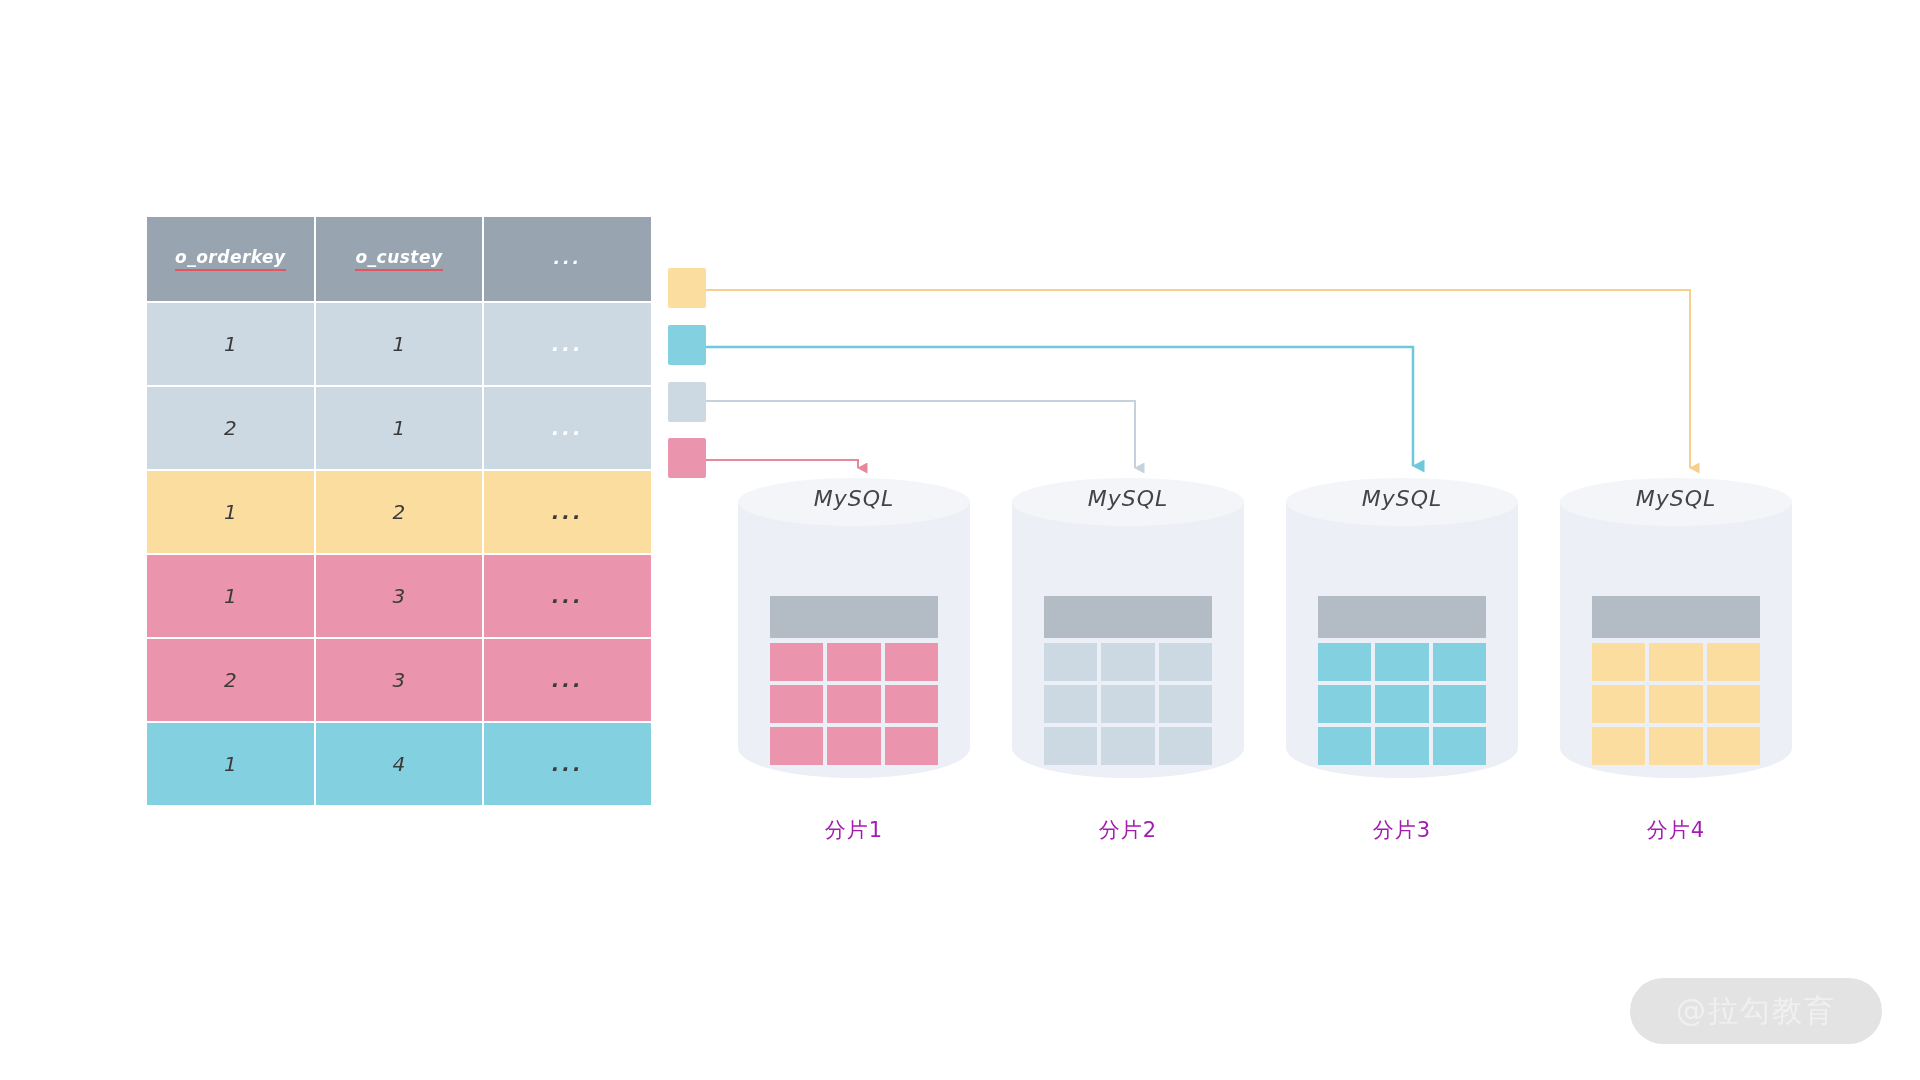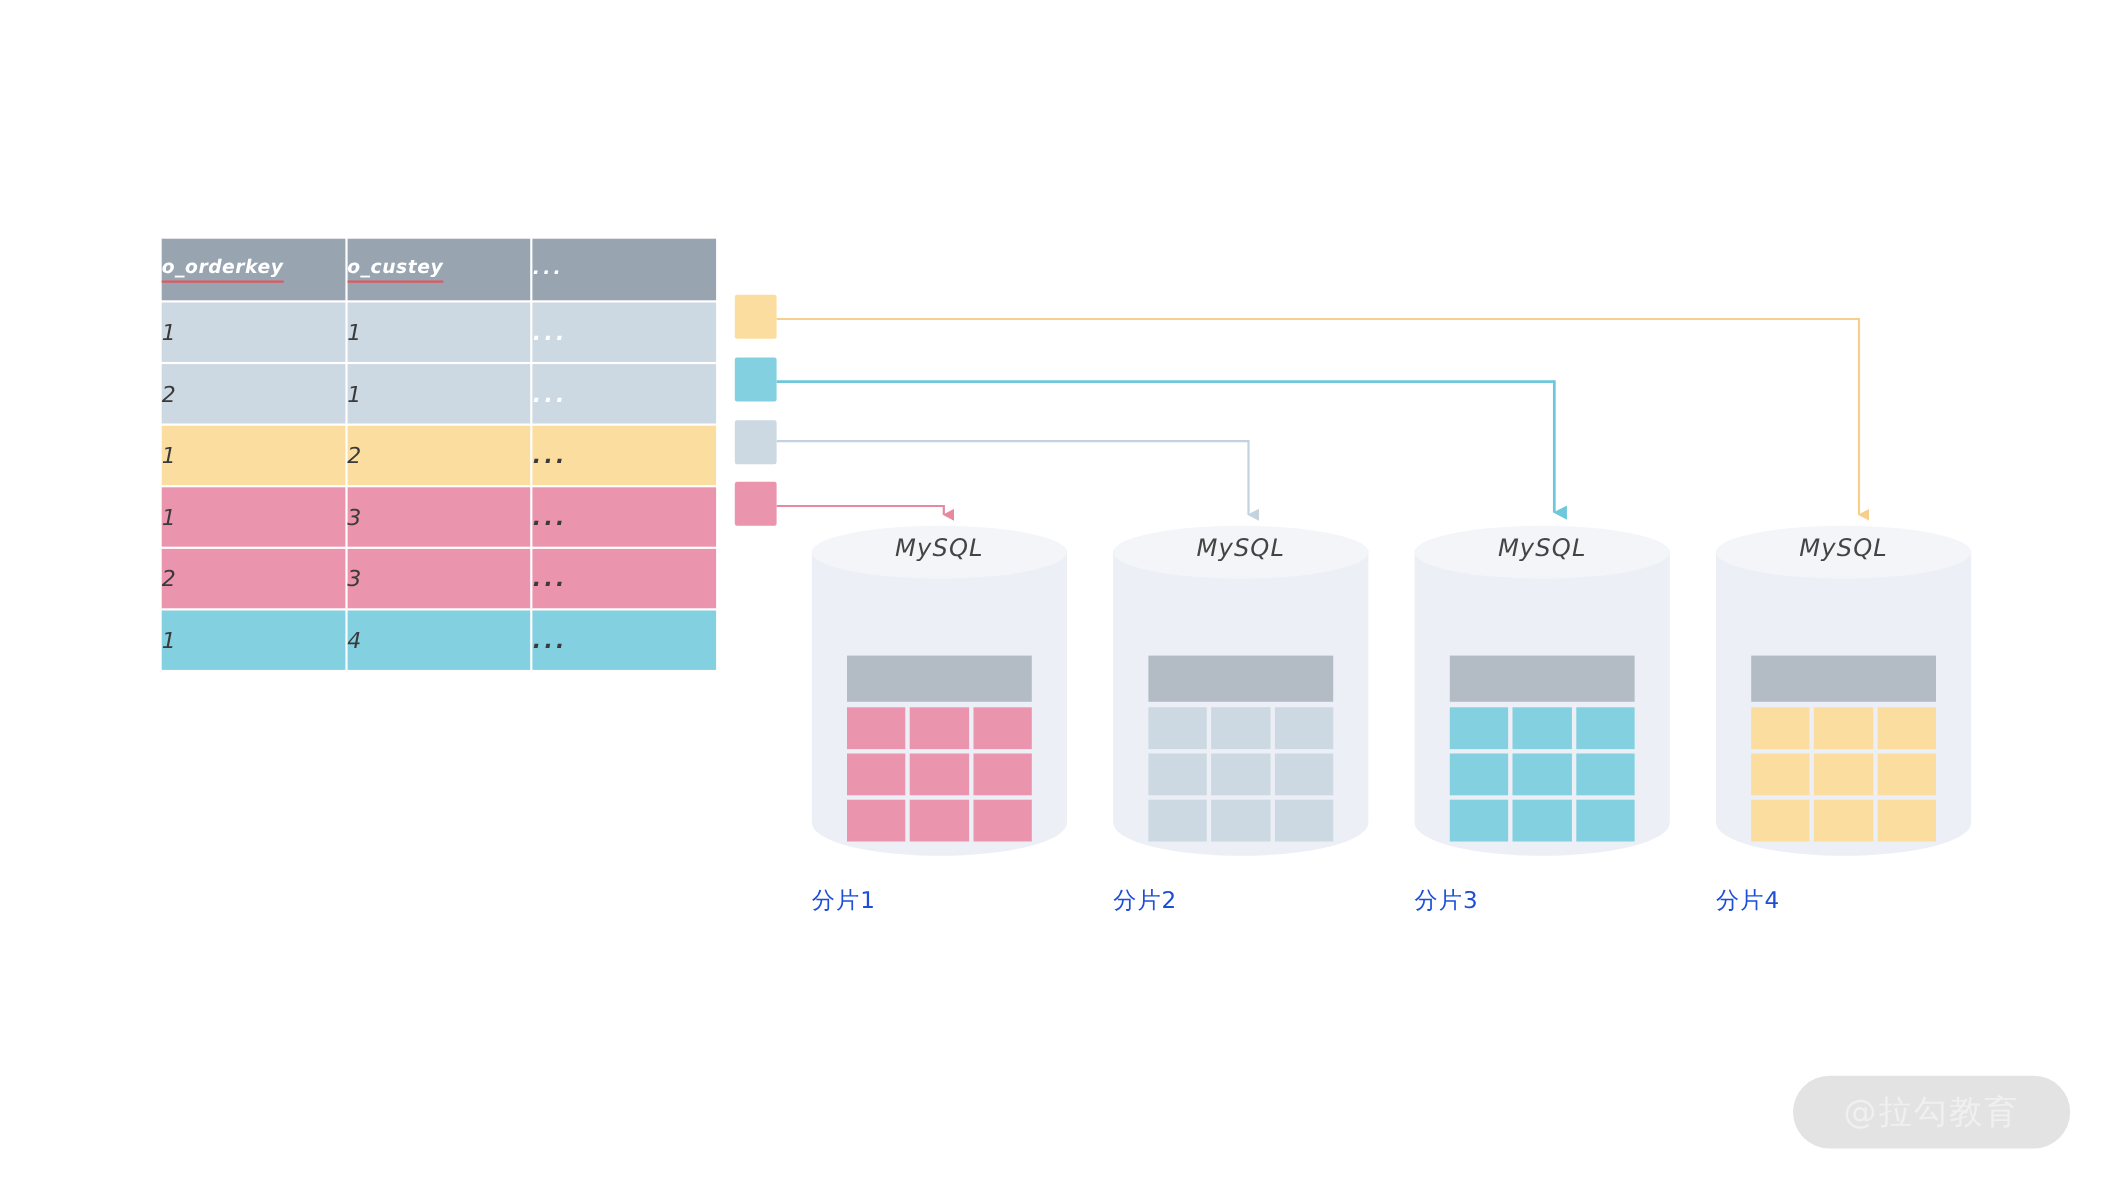--- a/index.html
+++ b/index.html
@@ -39,25 +39,25 @@
     white-space: nowrap;
   }
   table.src {
     border-collapse: separate;
     border-spacing: 2px;
     width: 508px;
     table-layout: fixed;
   }
   table.src th, table.src td {
     height: 54px;
-    text-align: left;
+    text-align: center;
     vertical-align: middle;
     font-style: italic;
     font-size: 20px;
-    padding: 0;
+    padding: 14px;
   }
   table.src th {
     background: #98a4b0;
     color: #ffffff;
     font-size: 17px;
     font-weight: bold;
     height: 56px;
   }
   table.src th .hdr-text {
     display: inline-block;
@@ -161,25 +161,26 @@
   .grid-cell {
     flex: 1 1 0;
   }
   .g-pink { background: #eb94ae; }
   .g-blue { background: #ccd8e2; }
   .g-cyan { background: #82d0e0; }
   .g-amber{ background: #fbdda0; }
 
   .shard-name {
     position: absolute;
-    top: 326px;
+    top: 338px;
     left: 0;
     width: 232px;
+    text-align: center;
     font-size: 21px;
-    color: #1d4ed8;
+    color: #a21caf;
     letter-spacing: 1px;
   }
 
   
   #watermark {
     position: absolute;
     left: 1630px;
     top: 978px;
     width: 252px;
     height: 66px;

